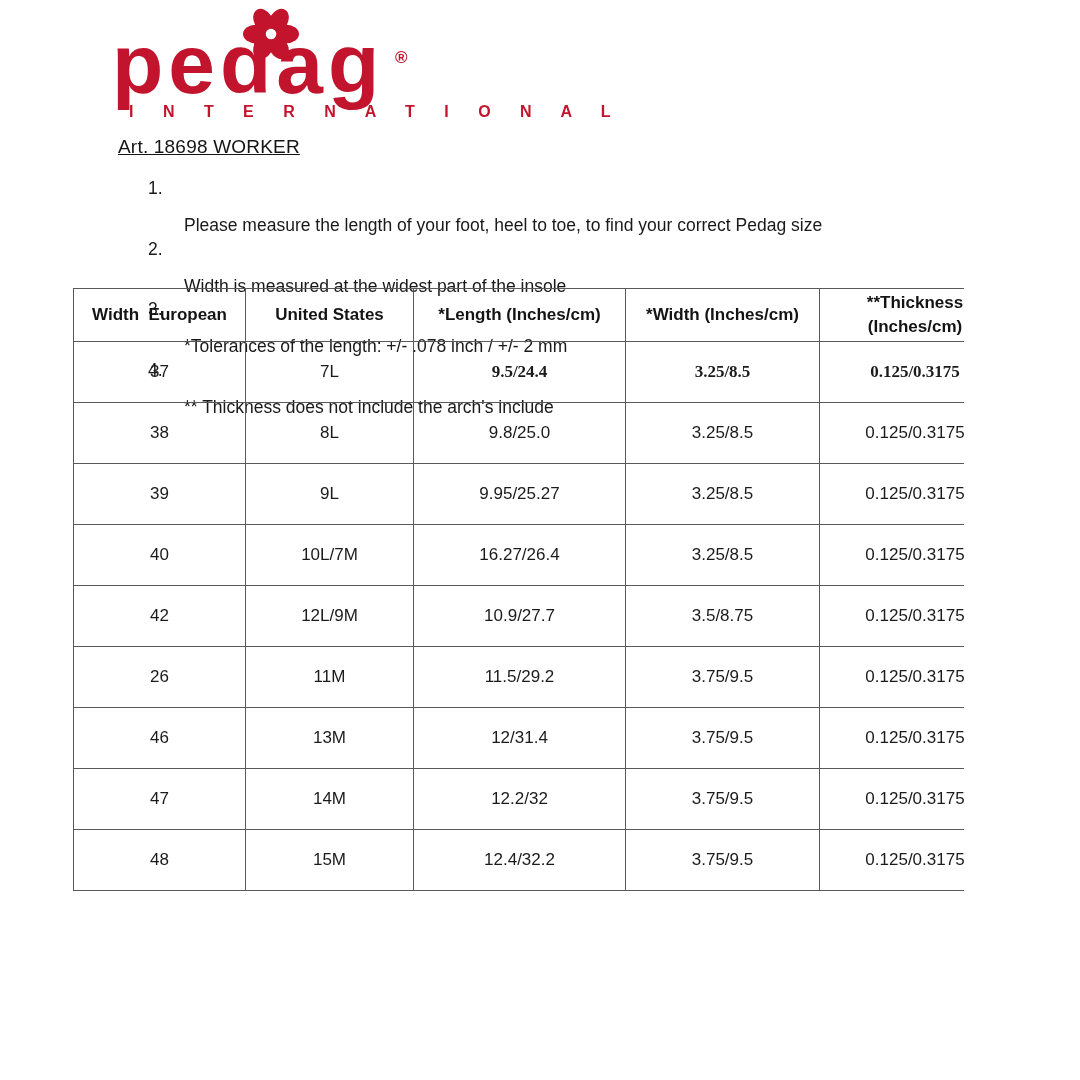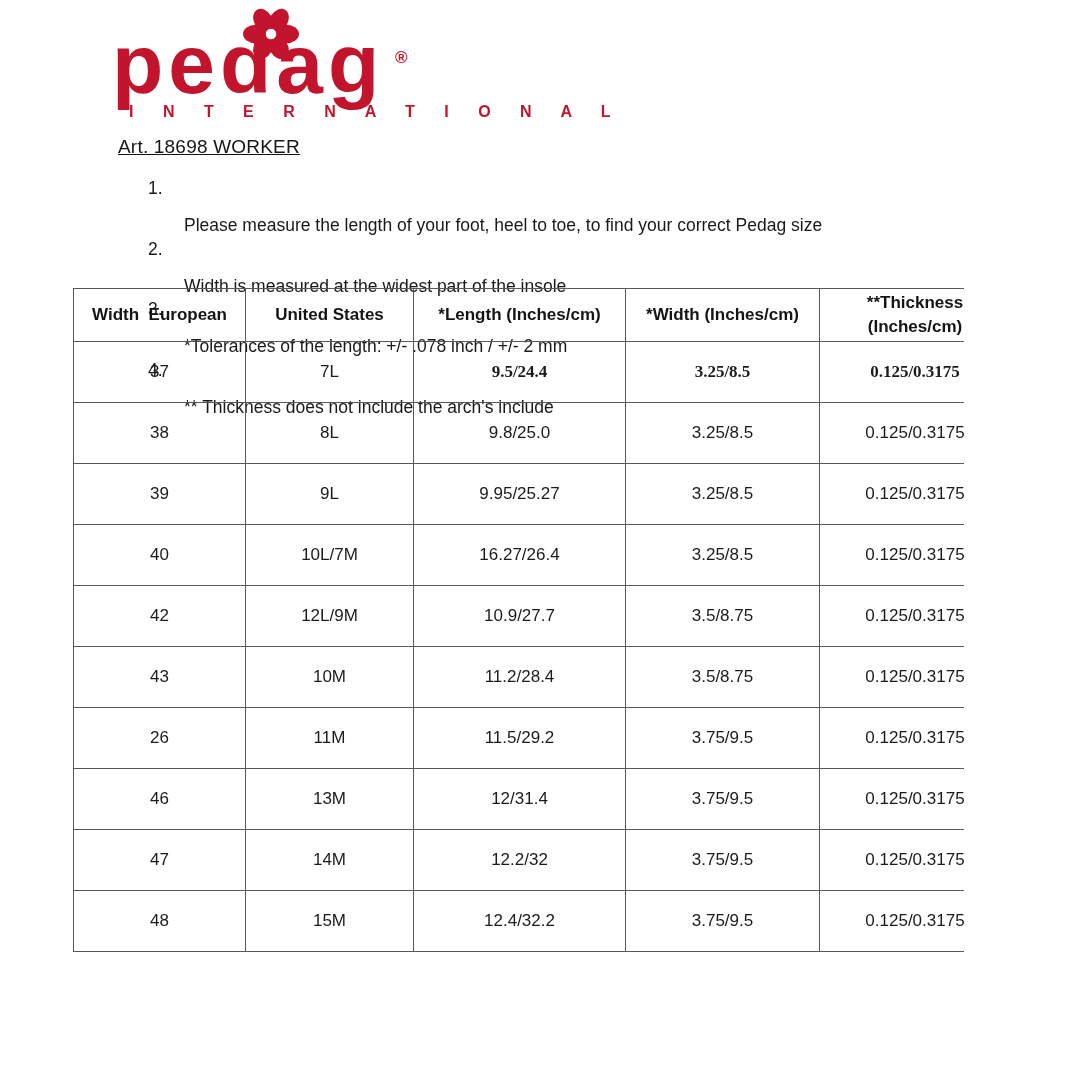--- a/index.html
+++ b/index.html
@@ -144,27 +144,20 @@
       <td>0.125/0.3175</td>
     </tr>
         <tr>
       <td>42</td>
       <td>12L/9M</td>
       <td>10.9/27.7</td>
       <td>3.5/8.75</td>
       <td>0.125/0.3175</td>
     </tr>
         <tr>
-      <td>43</td>
-      <td>10M</td>
-      <td>11.2/28.4</td>
-      <td>3.5/8.75</td>
-      <td>0.125/0.3175</td>
-    </tr>
-        <tr>
       <td>26</td>
       <td>11M</td>
       <td>11.5/29.2</td>
       <td>3.75/9.5</td>
       <td>0.125/0.3175</td>
     </tr>
         <tr>
       <td>46</td>
       <td>13M</td>
       <td>12/31.4</td>

